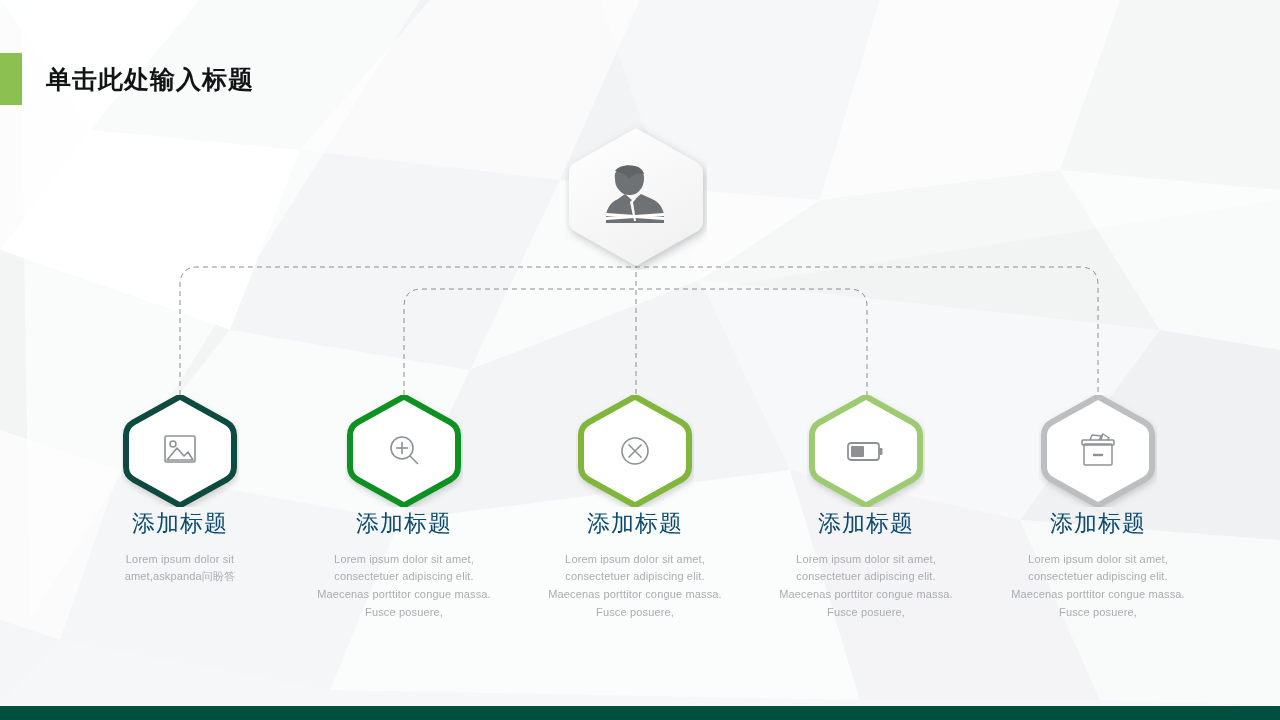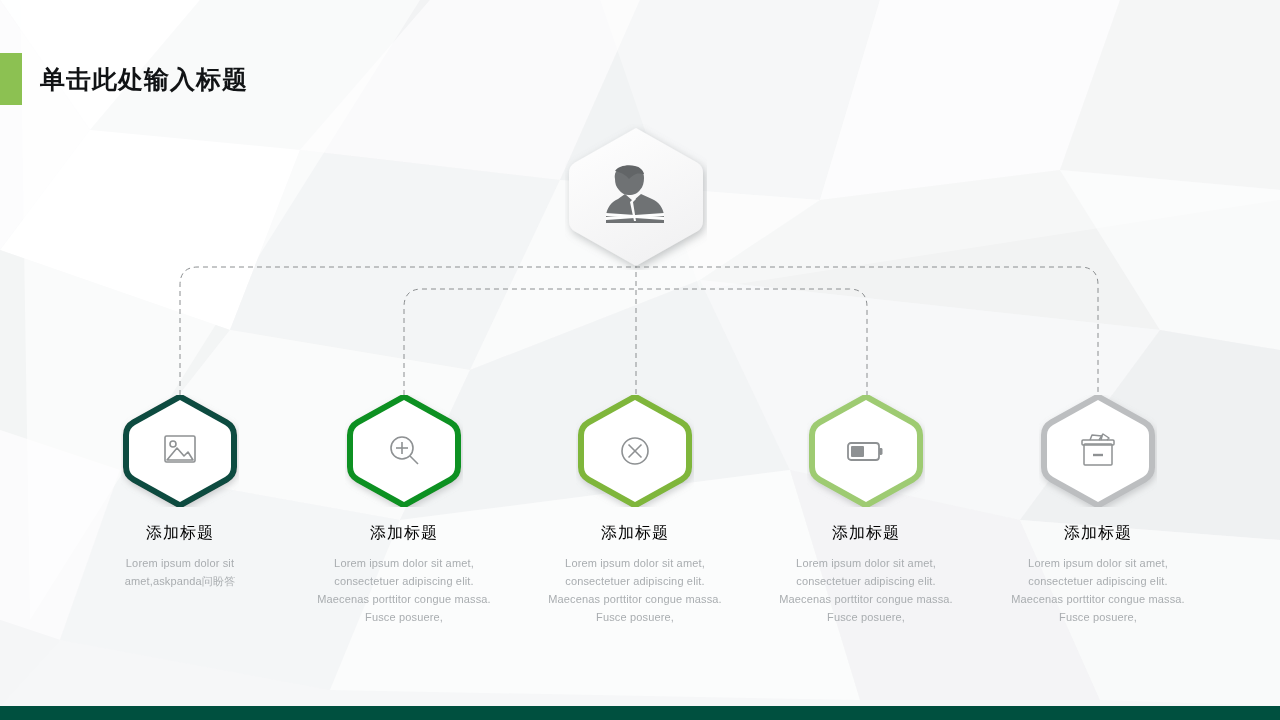--- a/index.html
+++ b/index.html
@@ -45,21 +45,21 @@
     display: flex;
     align-items: center;
     height: 52px;
   }
   #title-accent {
     width: 22px;
     height: 52px;
     background: #8cc152;
   }
   #title-text {
-    margin-left: 18px;
+    margin-left: 24px;
     font-size: 25px;
     font-weight: bold;
     color: #111315;
     letter-spacing: 1px;
     white-space: nowrap;
   }
 
   
   #connectors {
     position: absolute;
@@ -86,23 +86,23 @@
     width: 230px;
     text-align: center;
   }
   .hex-holder {
     position: relative;
     width: 118px;
     height: 112px;
     margin: 0 auto;
   }
   .node-title {
-    margin-top: 16px;
-    font-size: 16px;
-    color: #000000;
+    margin-top: 3px;
+    font-size: 23px;
+    color: #0c4a6e;
     letter-spacing: 1px;
     line-height: 1.2;
   }
   .node-body {
     margin-top: 13px;
     font-size: 11px;
     color: #a9adb0;
     line-height: 1.62;
     padding: 0 18px;
     letter-spacing: .15px;

